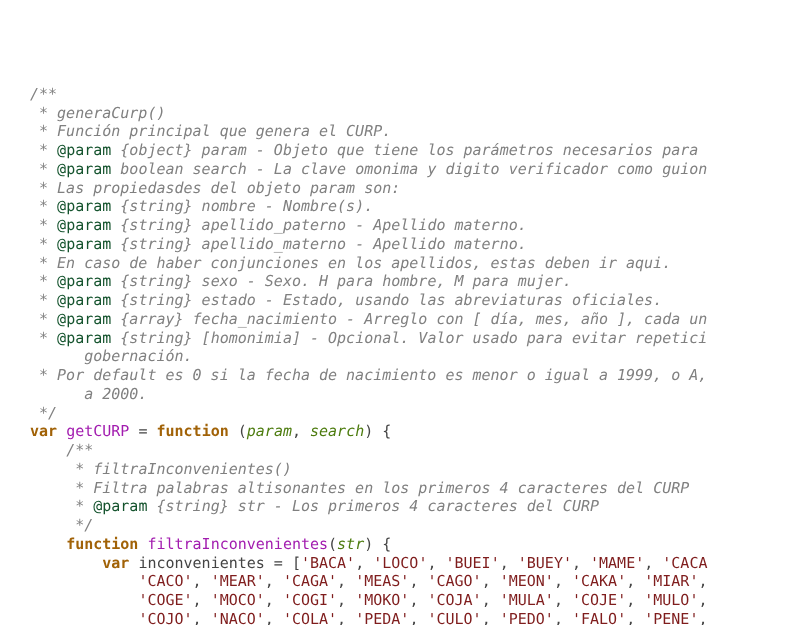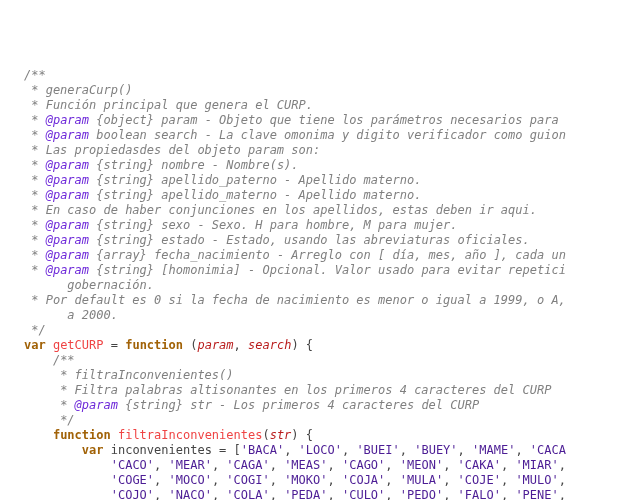--- a/index.html
+++ b/index.html
@@ -7,26 +7,26 @@
     padding: 8px 0 8px 24px;
     background: #ffffff;
     font-family: "DejaVu Sans Mono", Menlo, Consolas, monospace;
     font-size: 12px;
     line-height: 15px;
     color: #222;
     white-space: pre;
     overflow: hidden;
   }
   .c  { color: #808080; font-style: italic; }  
-  .t  { color: #6d28d9; font-style: italic; }  
+  .t  { color: #14532d; }  
   .kw { color: #a16207; font-weight: bold; }   
-  .fn { color: #ef4444; }                       
+  .fn { color: #a21caf; }                       
   .p  { color: #444; }                          
-  .pm { color: #b91c1c; font-style: italic; margin-top: 33px; }  
-  .s  { color: #4c1d95; }                       
+  .pm { color: #4d7c0f; font-style: italic; margin-top: 33px; }  
+  .s  { color: #7f1d1d; }                       
 </style>
 </head>
 <body>
 
 
 
 <div id="code"><div><span class="c">/**</span></div><div><span class="c"> * generaCurp()</span></div><div><span class="c"> * Función principal que genera el CURP.</span></div><div><span class="c"> * </span><span class="t">@param</span><span class="c"> {object} param - Objeto que tiene los parámetros necesarios para </span></div><div><span class="c"> * </span><span class="t">@param</span><span class="c"> boolean search - La clave omonima y digito verificador como guion</span></div><div><span class="c"> * Las propiedasdes del objeto param son:</span></div><div><span class="c"> * </span><span class="t">@param</span><span class="c"> {string} nombre - Nombre(s).</span></div><div><span class="c"> * </span><span class="t">@param</span><span class="c"> {string} apellido_paterno - Apellido materno.</span></div><div><span class="c"> * </span><span class="t">@param</span><span class="c"> {string} apellido_materno - Apellido materno.</span></div><div><span class="c"> * En caso de haber conjunciones en los apellidos, estas deben ir aqui.</span></div><div><span class="c"> * </span><span class="t">@param</span><span class="c"> {string} sexo - Sexo. H para hombre, M para mujer.</span></div><div><span class="c"> * </span><span class="t">@param</span><span class="c"> {string} estado - Estado, usando las abreviaturas oficiales.</span></div><div><span class="c"> * </span><span class="t">@param</span><span class="c"> {array} fecha_nacimiento - Arreglo con [ día, mes, año ], cada un</span></div><div><span class="c"> * </span><span class="t">@param</span><span class="c"> {string} [homonimia] - Opcional. Valor usado para evitar repetici</span></div><div><span class="c">      gobernación.</span></div><div><span class="c"> * Por default es 0 si la fecha de nacimiento es menor o igual a 1999, o A,</span></div><div><span class="c">      a 2000.</span></div><div><span class="c"> */</span></div><div><span class="kw">var</span><span class="p"> </span><span class="fn">getCURP</span><span class="p"> = </span><span class="kw">function</span><span class="p"> (</span><span class="pm">param</span><span class="p">, </span><span class="pm">search</span><span class="p">) {</span></div><div><span class="p">    </span><span class="c">/**</span></div><div><span class="p">    </span><span class="c"> * filtraInconvenientes()</span></div><div><span class="p">    </span><span class="c"> * Filtra palabras altisonantes en los primeros 4 caracteres del CURP</span></div><div><span class="p">    </span><span class="c"> * </span><span class="t">@param</span><span class="c"> {string} str - Los primeros 4 caracteres del CURP</span></div><div><span class="p">    </span><span class="c"> */</span></div><div><span class="p">    </span><span class="kw">function</span><span class="p"> </span><span class="fn">filtraInconvenientes</span><span class="p">(</span><span class="pm">str</span><span class="p">) {</span></div><div><span class="p">        </span><span class="kw">var</span><span class="p"> inconvenientes = [</span><span class="s">'BACA'</span><span class="p">, </span><span class="s">'LOCO'</span><span class="p">, </span><span class="s">'BUEI'</span><span class="p">, </span><span class="s">'BUEY'</span><span class="p">, </span><span class="s">'MAME'</span><span class="p">, </span><span class="s">'CACA</span></div><div><span class="p">            </span><span class="s">'CACO'</span><span class="p">, </span><span class="s">'MEAR'</span><span class="p">, </span><span class="s">'CAGA'</span><span class="p">, </span><span class="s">'MEAS'</span><span class="p">, </span><span class="s">'CAGO'</span><span class="p">, </span><span class="s">'MEON'</span><span class="p">, </span><span class="s">'CAKA'</span><span class="p">, </span><span class="s">'MIAR'</span><span class="p">,</span></div><div><span class="p">            </span><span class="s">'COGE'</span><span class="p">, </span><span class="s">'MOCO'</span><span class="p">, </span><span class="s">'COGI'</span><span class="p">, </span><span class="s">'MOKO'</span><span class="p">, </span><span class="s">'COJA'</span><span class="p">, </span><span class="s">'MULA'</span><span class="p">, </span><span class="s">'COJE'</span><span class="p">, </span><span class="s">'MULO'</span><span class="p">,</span></div><div><span class="p">            </span><span class="s">'COJO'</span><span class="p">, </span><span class="s">'NACO'</span><span class="p">, </span><span class="s">'COLA'</span><span class="p">, </span><span class="s">'PEDA'</span><span class="p">, </span><span class="s">'CULO'</span><span class="p">, </span><span class="s">'PEDO'</span><span class="p">, </span><span class="s">'FALO'</span><span class="p">, </span><span class="s">'PENE'</span><span class="p">,</span></div></div>
 
 
 

